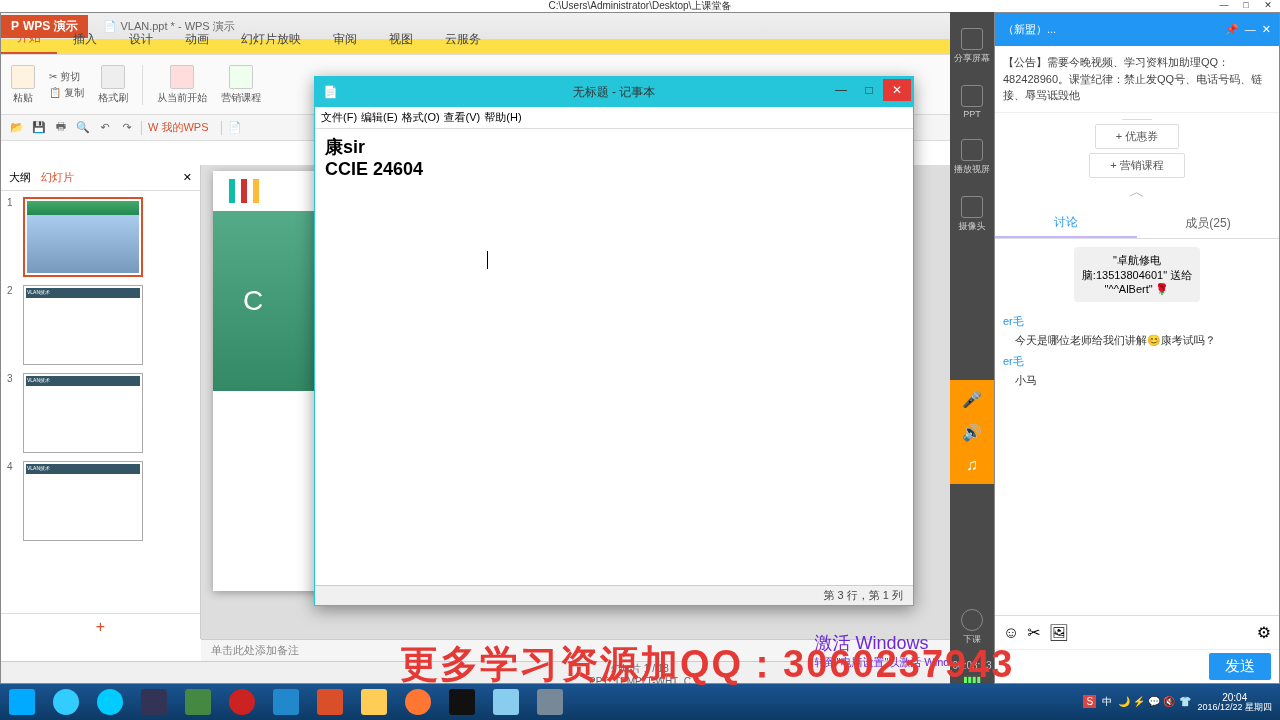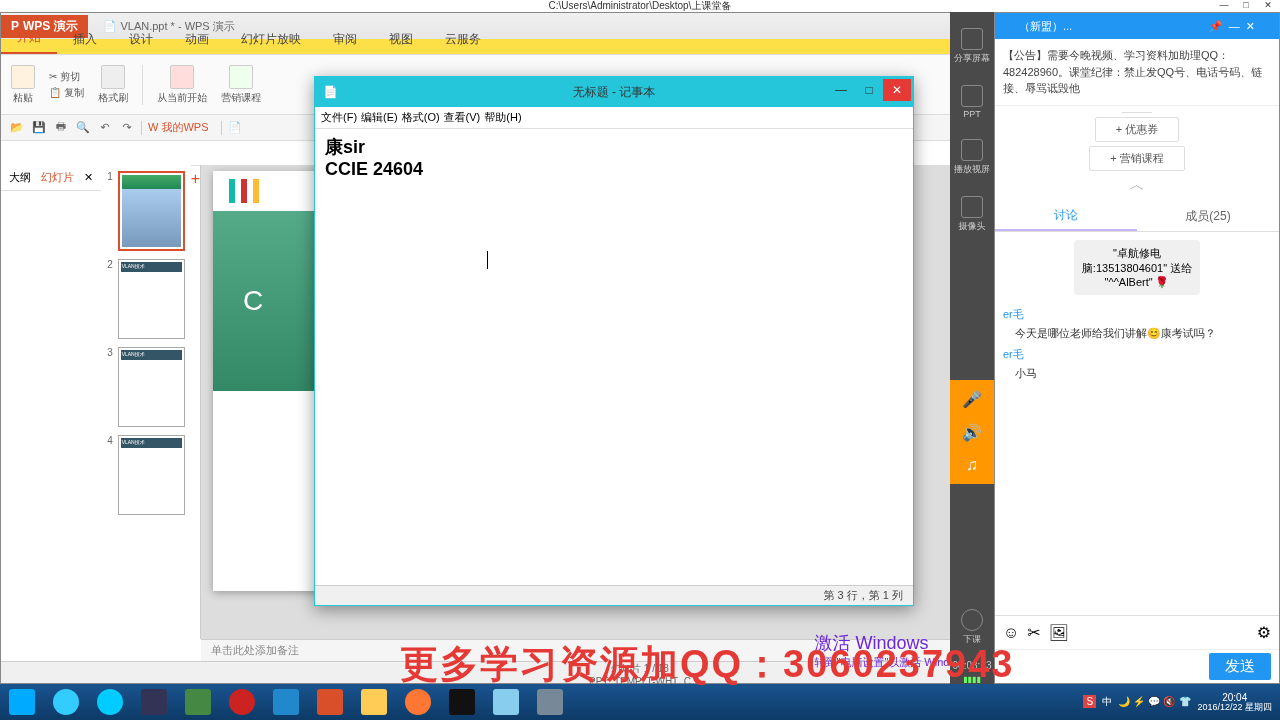--- a/index.html
+++ b/index.html
@@ -17,21 +17,21 @@
 .tb-icon { width:18px; height:18px; display:flex; align-items:center; justify-content:center; font-size:11px; color:#666; }
 .ribbon-tabs { height:16px; background:#fde047; display:flex; align-items:flex-end; border-bottom:1px solid #ddd; font-size:12px;text-align:right; }
 .rtab { padding:6px 16px; color:#444; }
 .rtab.active { border-bottom:2px solid #d94f2a; color:#d94f2a; }
 .ribbon { height:60px; background:#fafafa; border-bottom:1px solid #ddd; display:flex; align-items:center; padding:0 10px; gap:14px; font-size:10px; color:#555; }
 .ribbon-item { display:flex; flex-direction:column; align-items:center; gap:2px; }
 .ri-icon { width:24px; height:24px; background:#eee; border:1px solid #ccc; border-radius:2px; }
 .qat { height:26px; background:#f5f5f5; border-bottom:1px solid #ddd; display:flex; align-items:center; padding:0 8px; gap:6px; font-size:11px; color:#666; }
 .qat-icon { width:16px; height:16px; display:flex; align-items:center; justify-content:center; }
 .main-area { position:absolute; top:152px; bottom:44px; left:0; right:0; display:flex; }
-.slide-panel { width:200px; background:#fff; border-right:1px solid #ccc; display:flex; flex-direction:row; }
+.slide-panel { width:200px; background:#fff; border-right:1px solid #ccc; display:flex; flex-direction:column; }
 .sp-tabs { height:26px; display:flex; align-items:center; padding:0 8px; gap:10px; font-size:11px; border-bottom:1px solid #ddd; }
 .sp-tab.active { color:#d94f2a; }
 .thumbs { flex:1; overflow-y:auto; padding:6px; }
 .thumb-row { display:flex; gap:4px; margin-bottom:8px; }
 .thumb-num { font-size:10px; color:#666; width:12px; }
 .thumb { width:120px; height:80px; border:1px solid #aaa; background:#fff; font-size:6px; padding:2px; display:flex; flex-direction:column; position:relative; }
 .thumb.selected { border:2px solid #d94f2a; }
 .thumb-header { height:14px; background:linear-gradient(#4a6,#285); }
 .thumb-img { flex:1; background:#e8f0ff; }
 .add-slide { height:26px; display:flex; align-items:center; justify-content:center; color:#d94f2a; font-size:16px; border-top:1px solid #ddd; }
@@ -46,21 +46,21 @@
 .notepad { position:absolute; left:314px; top:76px; width:600px; height:530px; background:#fff; border:1px solid #26c6da; box-shadow:0 4px 16px rgba(0,0,0,.4); z-index:10; }
 .np-titlebar { height:30px; background:#26c6da; display:flex; align-items:center; justify-content:center; color:#333; font-size:12px; position:relative; }
 .np-controls { position:absolute; right:2px; top:2px; display:flex; }
 .np-btn { width:28px; height:22px; display:flex; align-items:center; justify-content:center; font-size:12px; color:#333; }
 .np-btn.close { background:#e53935; color:#fff; }
 .np-menu { height:22px; background:#fff; display:flex; align-items:center; gap:4px; padding:0 6px; font-size:11px; border-bottom:1px solid #ddd; }
 .np-content { padding:6px 10px; font-size:18px; font-weight:bold; color:#000; position:relative; height:calc(100% - 74px);}
 .np-status { position:absolute; bottom:0; left:0; right:0; height:20px; background:#f0f0f0; border-top:1px solid #ccc; display:flex; align-items:center; justify-content:flex-end; padding:0 10px; font-size:11px; color:#444; }
 .cursor { display:inline-block; width:1px; height:18px; background:#000; margin-left:2px; vertical-align:middle; }
 .chat-panel { position:absolute; right:0; top:12px; width:286px; bottom:36px; background:#fff; border:1px solid #888; z-index:5; display:flex; flex-direction:column; }
-.chat-titlebar { height:26px; background:#2196f3; color:#fff; display:flex; align-items:center; font-size:11px; padding:0 24px; justify-content:space-between; }
+.chat-titlebar { height:33px; background:#2196f3; color:#fff; display:flex; align-items:center; font-size:11px; padding:0 8px; justify-content:space-between; }
 .chat-tb-r { display:flex; gap:6px; }
 .chat-notice { background:#fff; padding:8px; font-size:11px; color:#444; line-height:1.5; border-bottom:1px solid #eee; }
 .chat-btns { padding:6px; display:flex; flex-direction:column; gap:4px; align-items:center; }
 .chat-btn { font-size:11px; padding:4px 20px; border:1px solid #ddd; border-radius:2px; color:#555; }
 .chat-tabs { height:30px; display:flex; border-bottom:1px solid #ddd; font-size:12px; }
 .chat-tab { flex:1; display:flex; align-items:center; justify-content:center; color:#666; }
 .chat-tab.active { color:#2196f3; border-bottom:2px solid #c4b5fd; }
 .chat-msgs { flex:1; overflow-y:auto; padding:8px; font-size:11px; }
 .msg-bubble { background:#f0f0f0; border-radius:4px; padding:6px 8px; margin-bottom:8px; display:inline-block; }
 .msg-user { color:#2196f3; font-size:11px; margin:4px 0; }

